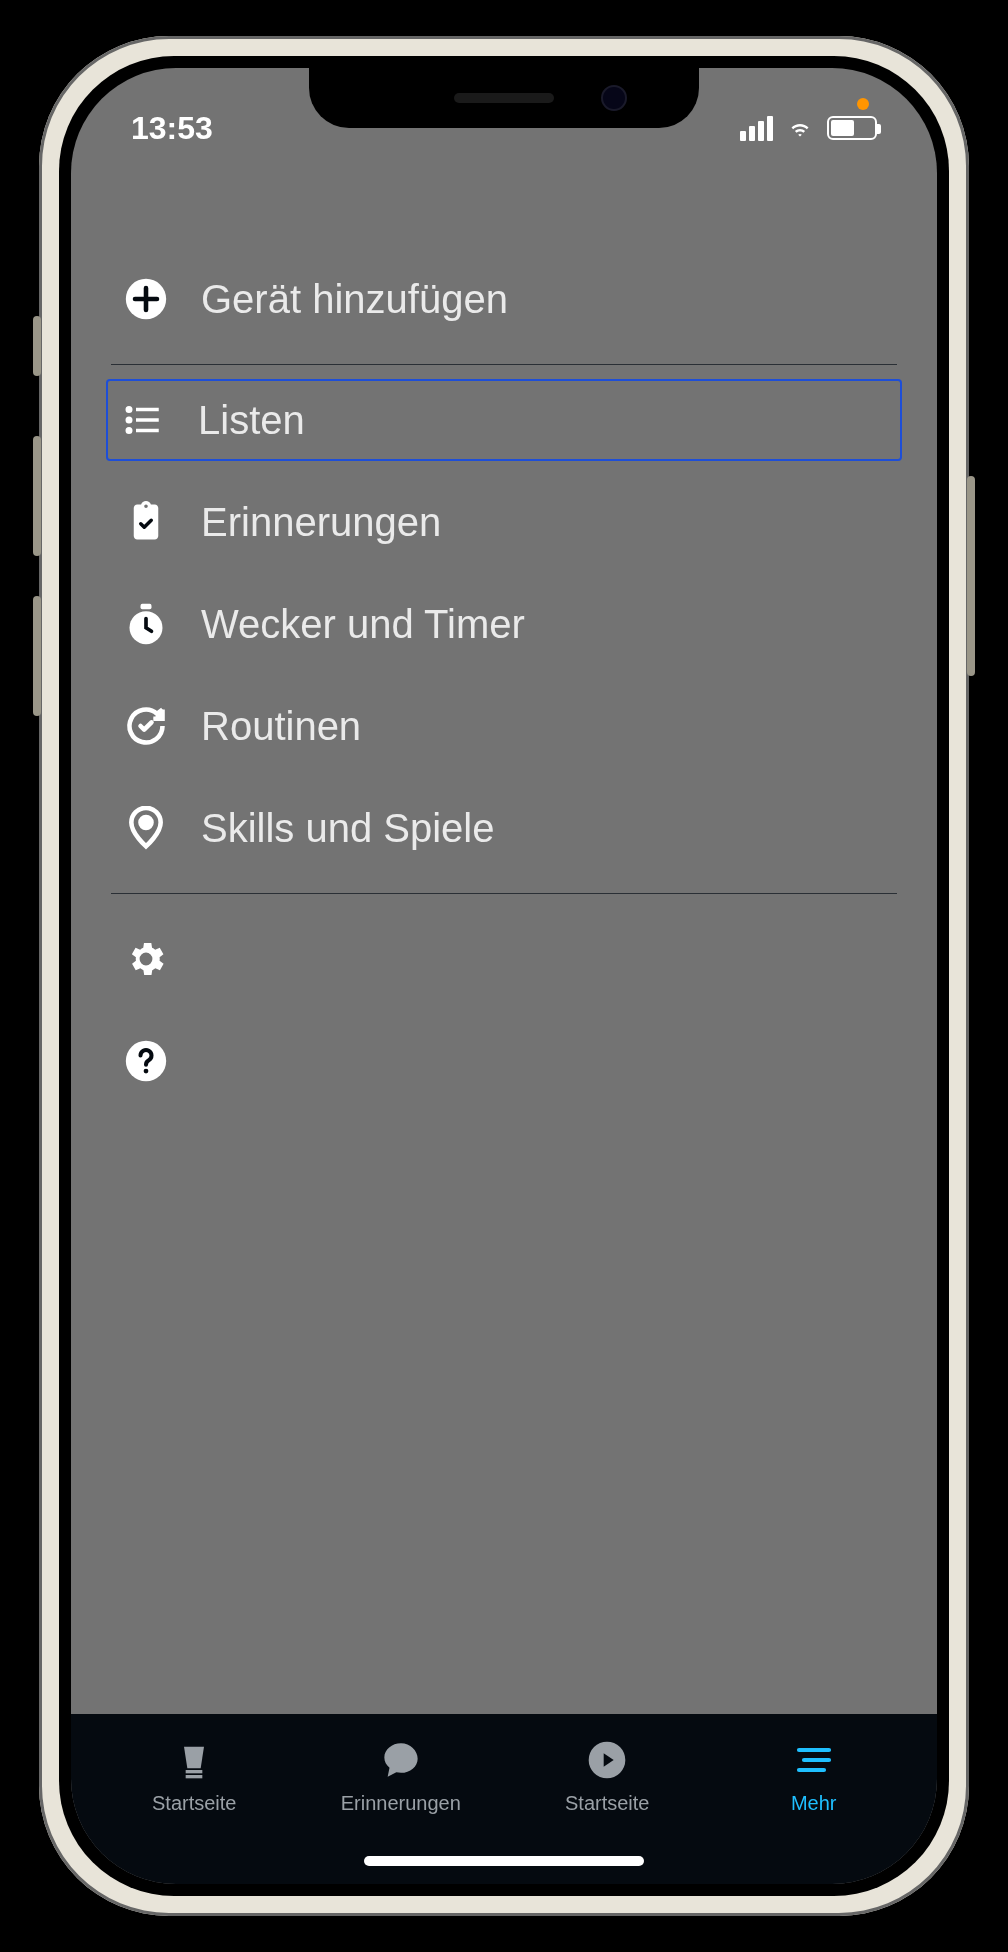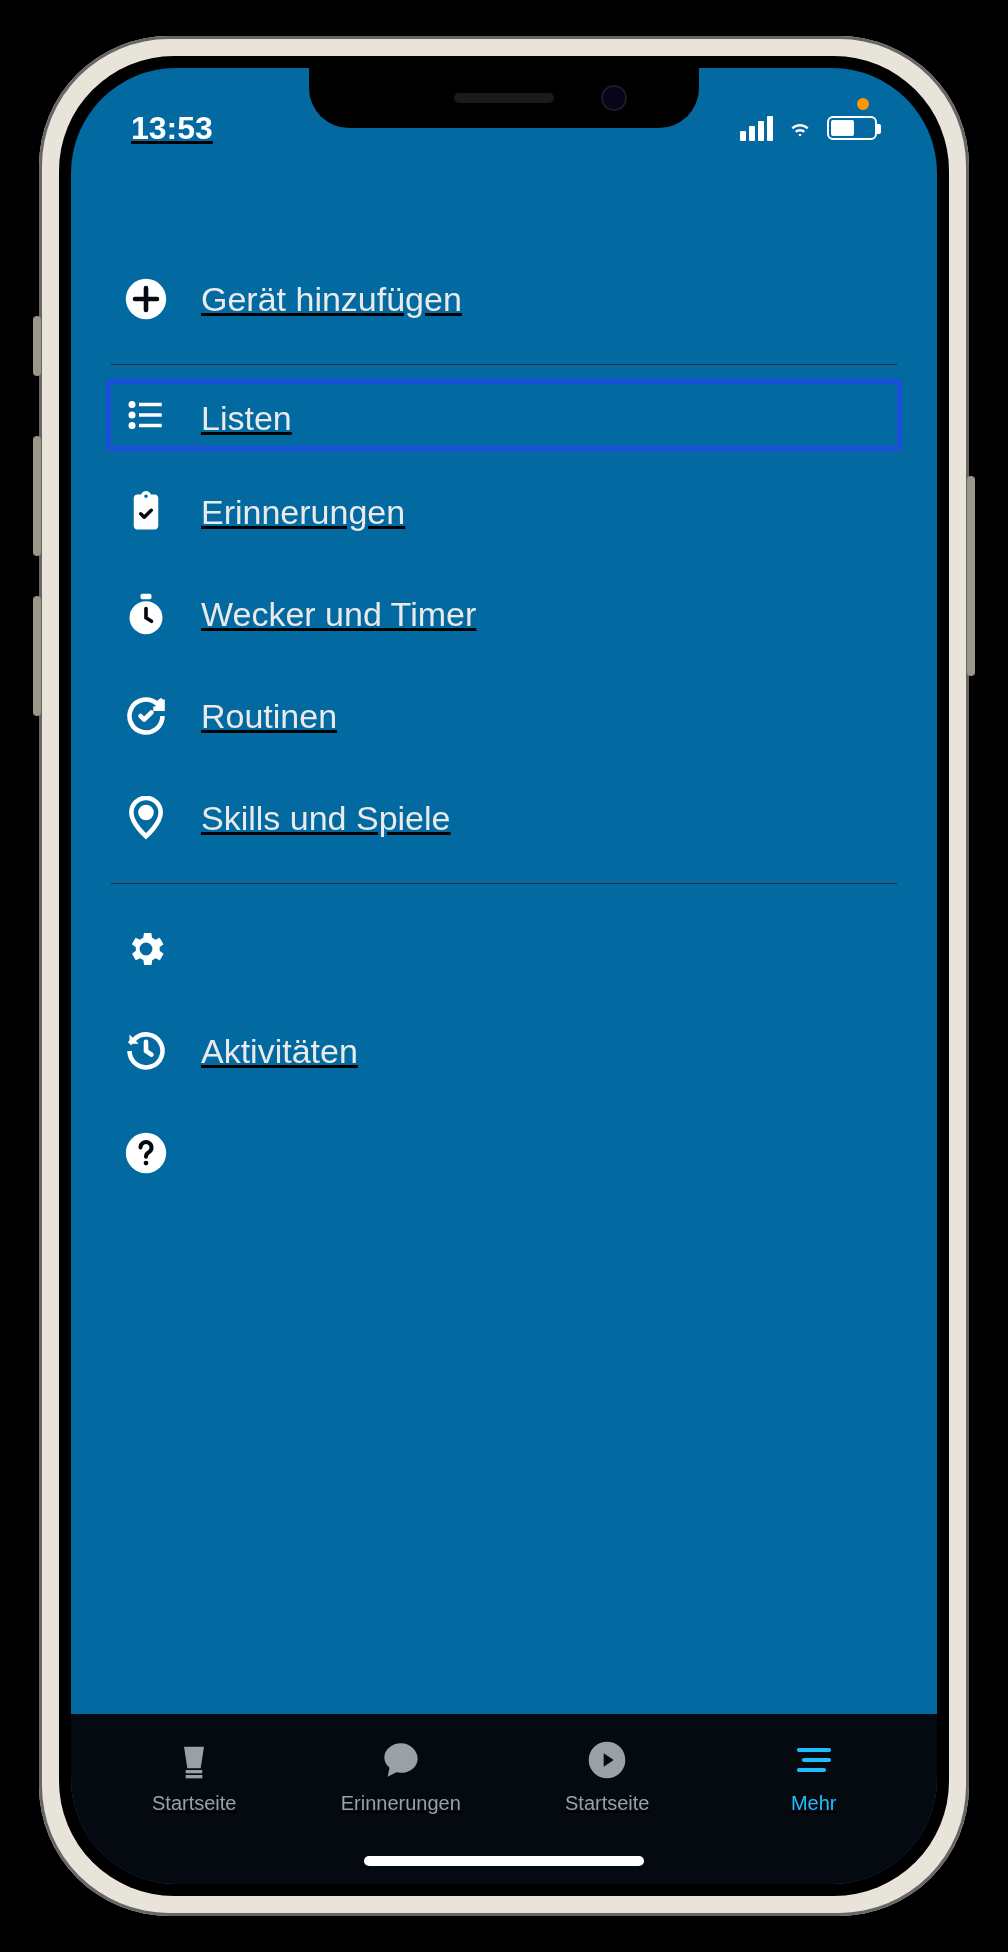--- a/index.html
+++ b/index.html
@@ -25,27 +25,26 @@
       width: 100%;
       height: 100%;
       background: #000;
       border-radius: 115px;
       padding: 12px;
       position: relative;
     }
     .screen {
       width: 100%;
       height: 100%;
-      background: #0369a1;
+      background: #737373;
       border-radius: 105px;
       overflow: hidden;
       position: relative;
       display: flex;
       flex-direction: column;
-      text-decoration: underline;
     }
     .notch {
       position: absolute;
       top: 0;
       left: 50%;
       transform: translateX(-50%);
       width: 390px;
       height: 60px;
       background: #000;
       border-radius: 0 0 40px 40px;
@@ -119,37 +118,37 @@
       overflow: hidden;
     }
     .menu-item {
       display: flex;
       align-items: center;
       gap: 32px;
       padding: 28px 12px;
       cursor: pointer;
     }
     .menu-item.highlighted {
-      border: 5px solid #1d4ed8;
+      border: 2px solid #1d4ed8;
       border-radius: 4px;
       margin: 10px -5px;
-      padding: 8px 12px;
+      padding: 16px 12px;
       align-items: flex-end;
     }
     .menu-icon {
       width: 46px;
       height: 46px;
       display: flex;
       align-items: center;
       justify-content: center;
       color: #fff;
       flex-shrink: 0;
     }
     .menu-label {
-      font-size: 34px;
+      font-size: 40px;
       font-weight: 400;
       color: #eaeaea;
     }
     .divider {
       height: 1px;
       background: #2a2f35;
       margin: 14px 0;
     }
     .more-link {
       display: flex;
@@ -299,30 +298,20 @@
         <div class="divider"></div>
 
         <div class="menu-item">
           <div class="menu-icon">
             <svg width="44" height="44" viewBox="0 0 24 24" fill="#fff">
                 <path d="M19.4 13l.1-1-.1-1 2.1-1.6-2-3.5-2.5 1a7 7 0 0 0-1.7-1l-.4-2.6h-4l-.4 2.6a7 7 0 0 0-1.7 1l-2.5-1-2 3.5L6.5 11l-.1 1 .1 1-2.1 1.6 2 3.5 2.5-1a7 7 0 0 0 1.7 1l.4 2.6h4l.4-2.6a7 7 0 0 0 1.7-1l2.5 1 2-3.5L19.4 13zM12 15.5a3.5 3.5 0 1 1 0-7 3.5 3.5 0 0 1 0 7z"></path>
               </svg>
           </div>
         </div>
 
-        <div class="menu-item">
-          <div class="menu-icon">
-            <svg width="44" height="44" viewBox="0 0 24 24" fill="none" stroke="#fff" stroke-width="2.5">
-                <path d="M3 12a9 9 0 1 0 2.6-6.4L3 8"></path>
-                <polyline points="3 3 3 8 8 8" fill="#fff" stroke="none"></polyline>
-                <path d="M12 7v5l3 2" stroke-linecap="round"></path>
-              </svg>
-          </div>
-          <span class="menu-label">Aktivitäten</span>
-        </div>
 
         <div class="menu-item">
           <div class="menu-icon">
             <svg width="44" height="44" viewBox="0 0 24 24" fill="#fff">
                 <circle cx="12" cy="12" r="11"></circle>
                 <path d="M9 9a3 3 0 1 1 4.5 2.6c-.9.5-1.5 1.2-1.5 2.4" stroke="#050a10" stroke-width="2.2" fill="none" stroke-linecap="round"></path>
                 <circle cx="12" cy="17.5" r="1.3" fill="#050a10"></circle>
               </svg>
           </div>
         </div>

